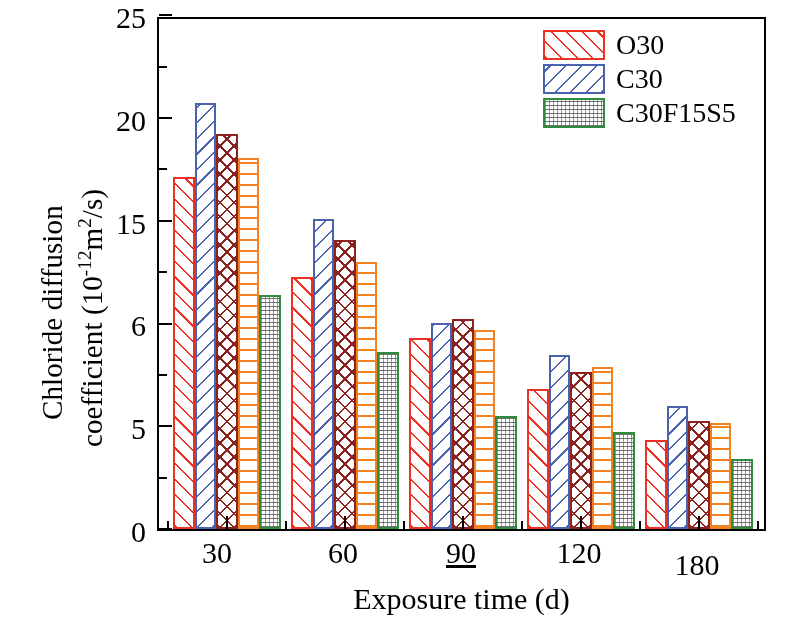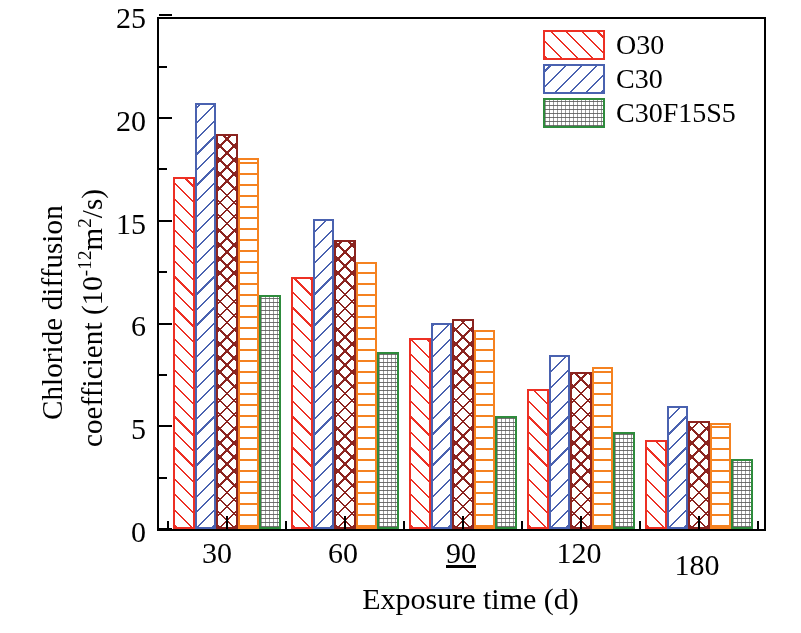--- a/index.html
+++ b/index.html
@@ -99,21 +99,21 @@
   }
   .xlabel {
     position: absolute;
     top: 0;
     transform: translateX(-50%);
     font-size: 30px;
     white-space: nowrap;
   }
   .xtitle {
     position: absolute;
-    left: 166px;
+    left: 157px;
     top: 582px;
     width: 609px;
     text-align: center;
     font-size: 30px;
     white-space: nowrap;
   }
 
   
   .bar {
     position: absolute;

